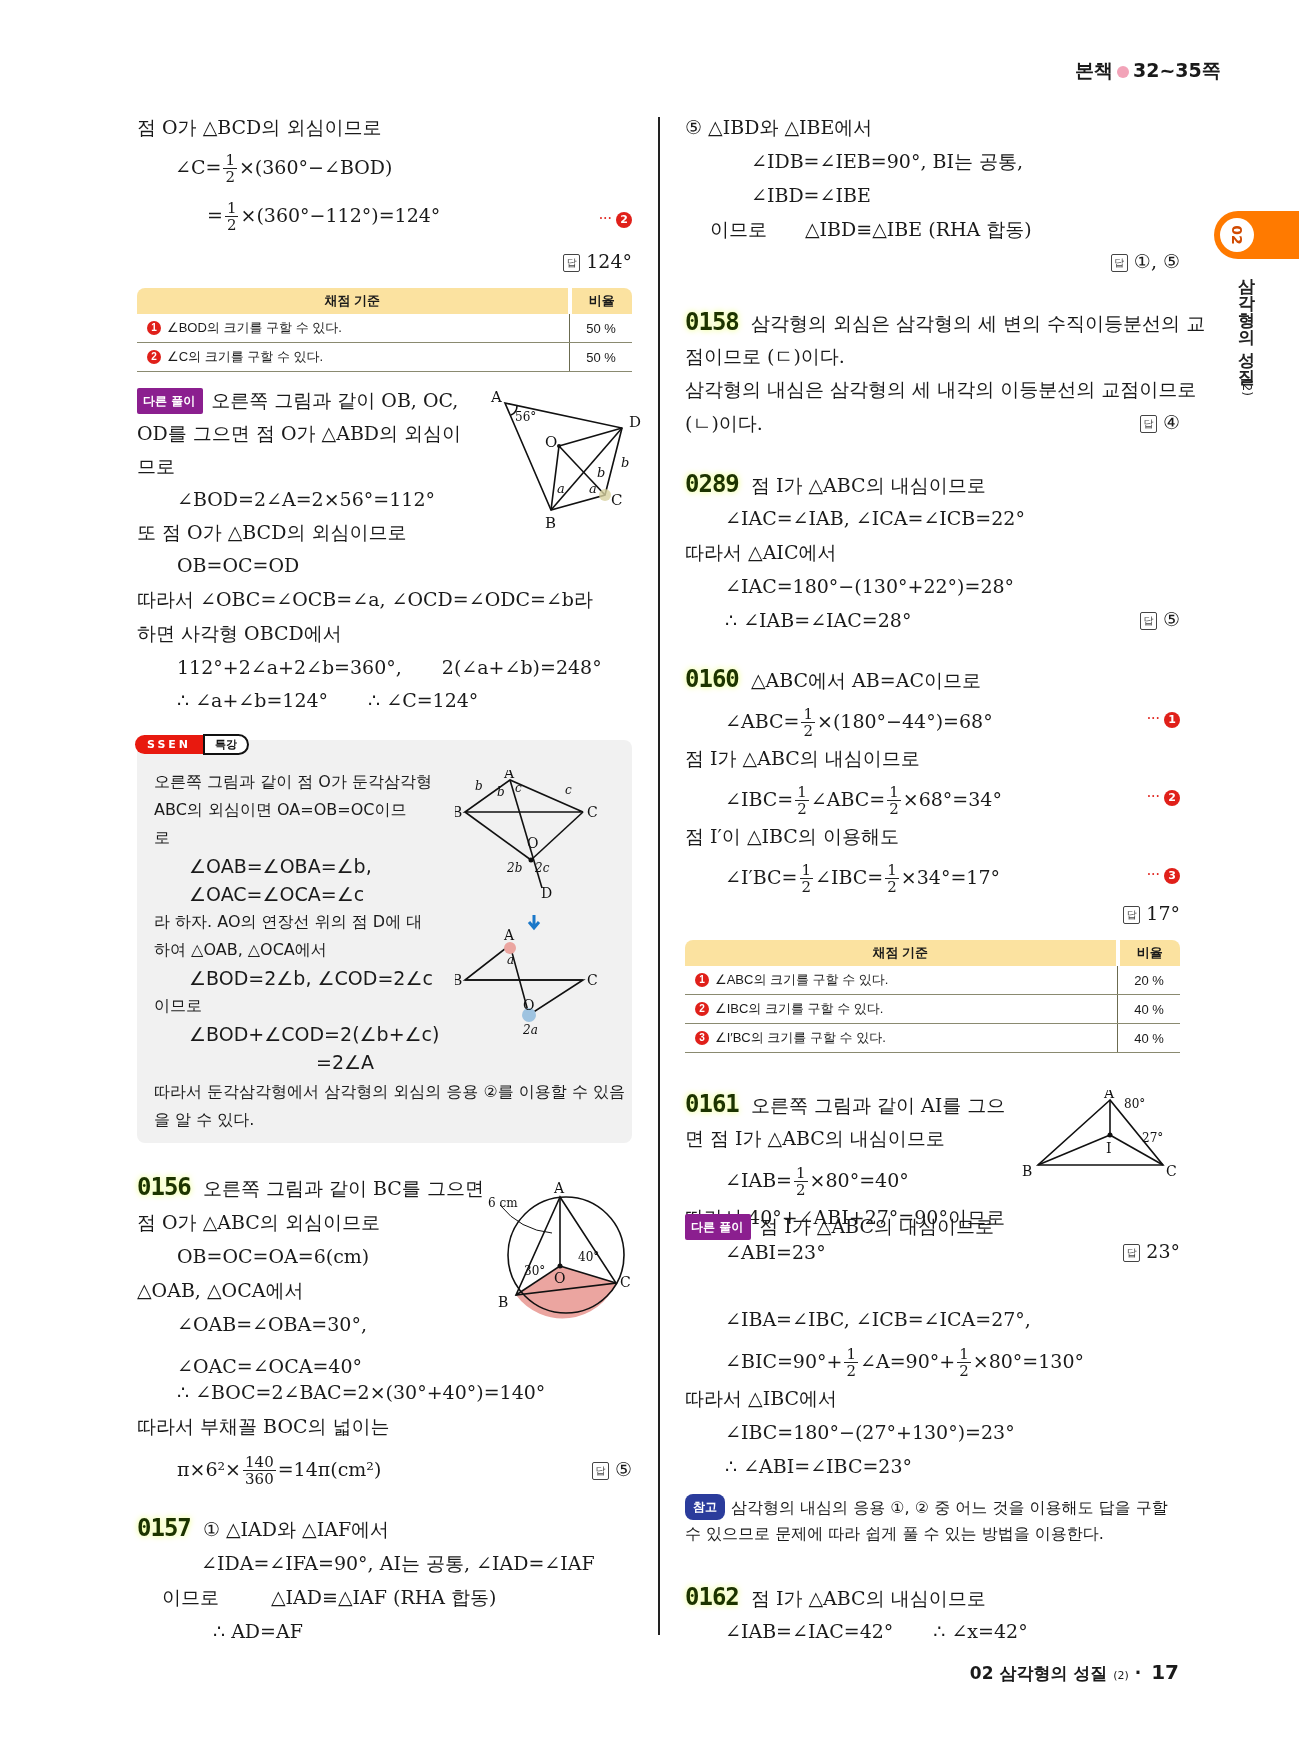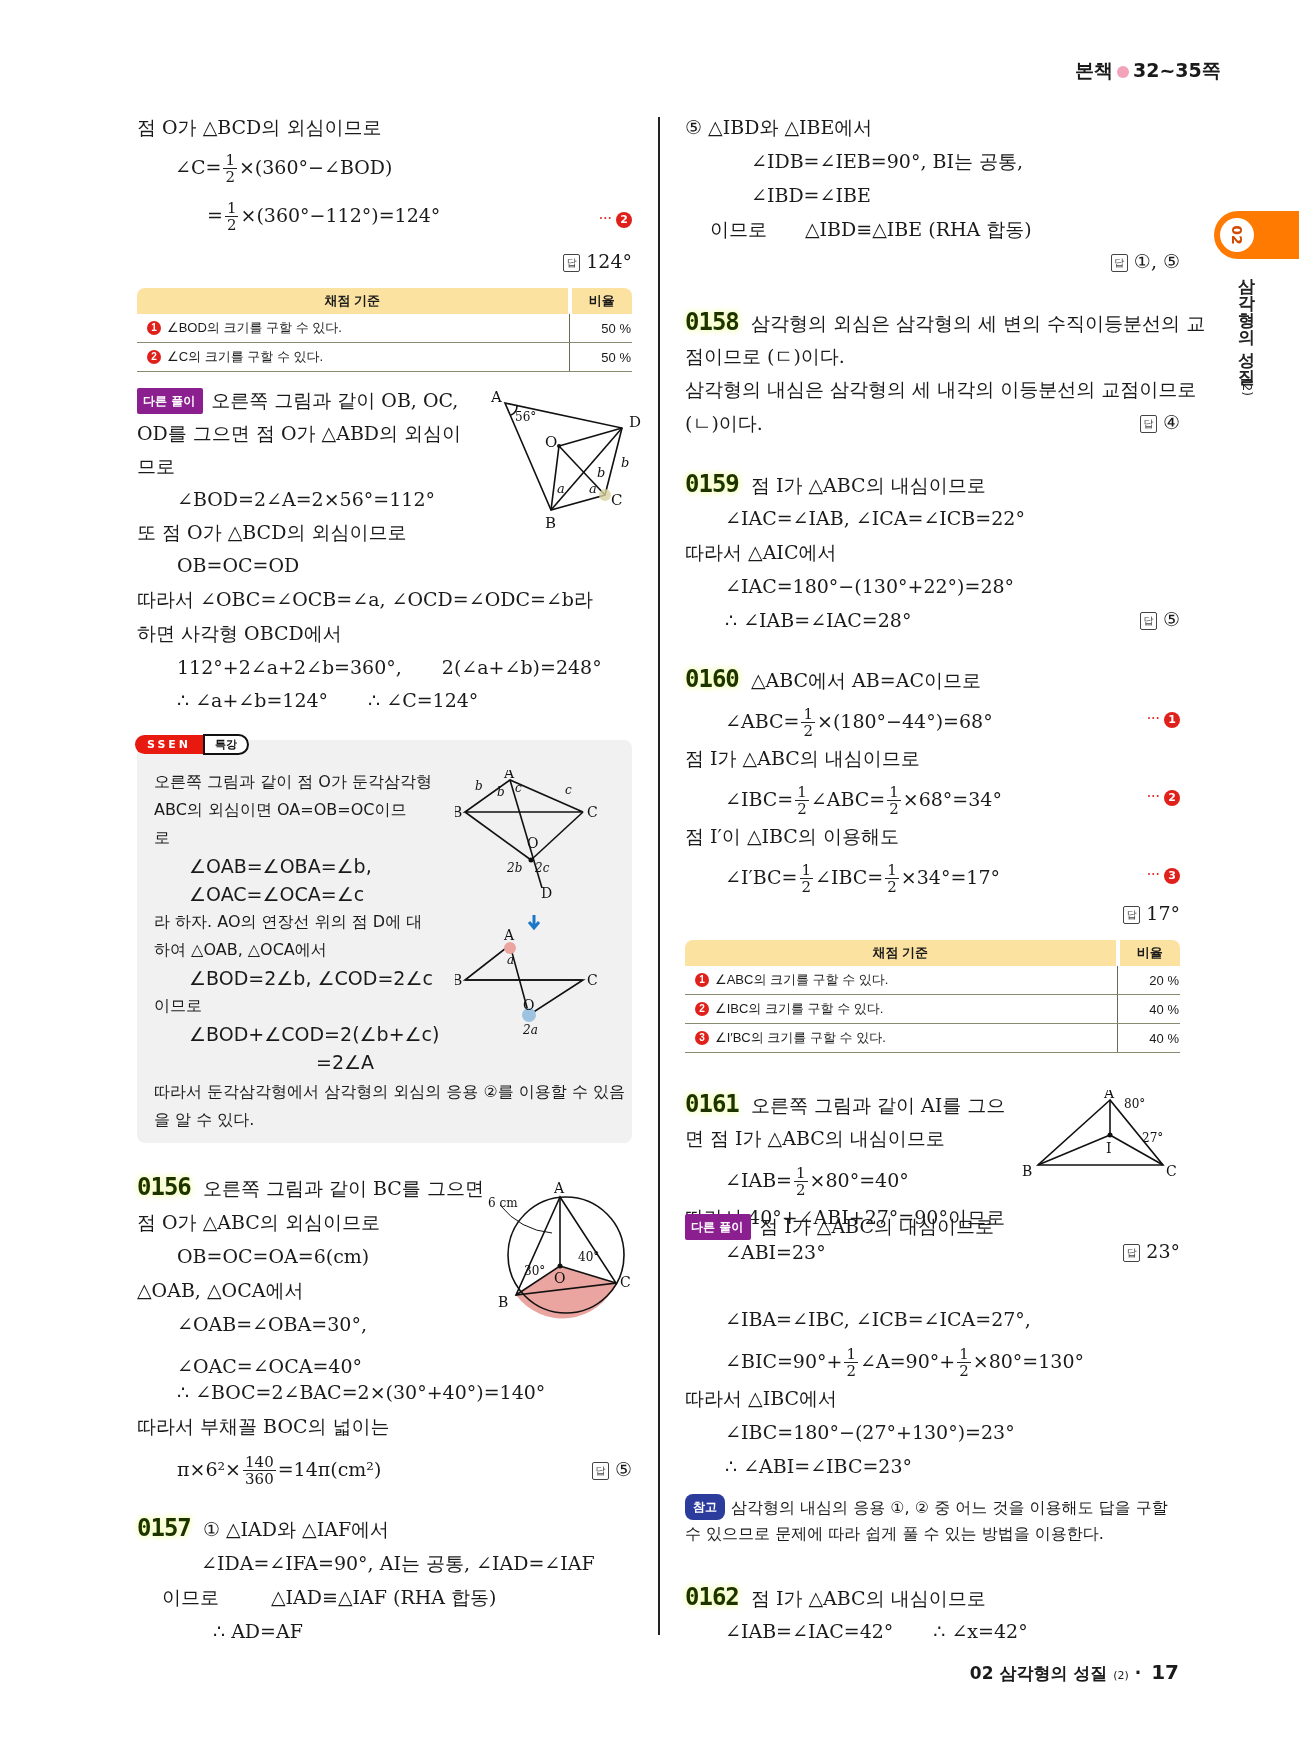--- a/index.html
+++ b/index.html
@@ -24,21 +24,21 @@
   .frac { display:inline-block; vertical-align:middle; text-align:center; font-size:15px; line-height:16px; margin:0 2px; }
   .frac .num { display:block; border-bottom:1px solid #222; padding:0 2px; }
   .frac .den { display:block; }
   .tag-alt { display:inline-block; background:#8b1f8f; color:#fff; font-size:12px; font-weight:bold; padding:1px 8px 1px 6px; border-radius:2px; font-family:"DejaVu Sans",sans-serif; margin-right:8px; vertical-align:2px; }
   .tag-note { display:inline-block; background:#2b3c9c; color:#fff; font-size:12px; font-weight:bold; padding:1px 8px; border-radius:8px; font-family:"DejaVu Sans",sans-serif; margin-right:6px; vertical-align:2px; }
   table.grade { position:absolute; border-collapse:collapse; font-family:Liberation Sans, sans-serif; font-size:13px; }
   table.grade th { background:#fbe2a0; font-weight:bold; height:24px; font-size:13px; }
   table.grade th.c1 { border-radius:8px 0 0 0; }
   table.grade th.c2 { border-radius:0 8px 0 0; border-left:4px solid #fff; }
   table.grade td { border-bottom:1.5px solid #8a8a70; height:26px; }
-  table.grade td.rate { border-left:1.5px solid #6b6b50; text-align:right; width:60px; }
+  table.grade td.rate { border-left:1.5px solid #6b6b50; text-align:center; width:60px; }
   table.grade td.crit { padding-left:10px; }
   .cn { display:inline-block; width:14px; height:14px; border-radius:50%; background:#e0201a; color:#fff; text-align:center; font-size:10px; line-height:14px; font-weight:bold; margin-right:6px; vertical-align:1px; }
   .ssen-box { position:absolute; left:137px; top:740px; width:495px; height:403px; background:#f1f1f1; border-radius:8px; }
   .ssen-badge { position:absolute; left:135px; top:734px; height:26px; font-family:"DejaVu Sans",sans-serif; font-weight:bold; font-size:11px; }
   .ssen-badge .red { display:inline-block; background:#e8190f; color:#fff; padding:3px 18px 3px 12px; border-radius:13px 0 0 13px; letter-spacing:3px; }
   .ssen-badge .blk { display:inline-block; background:#fff; color:#111; border:2px solid #111; padding:1px 10px; border-radius:0 13px 13px 0; margin-left:-6px; }
   .sidetab { position:absolute; left:1214px; top:211px; width:85px; height:48px; background:#ff7a00; border-radius:24px 0 0 24px; }
   .sidetab .num { position:absolute; left:6px; top:7px; width:34px; height:34px; border-radius:50%; background:#fff; color:#d14a00; font-weight:bold; font-size:14px; text-align:center; line-height:34px; font-family:"DejaVu Sans",sans-serif; transform:rotate(90deg); }
   .sidetitle { position:absolute; left:1236px; top:265px; font-family:"DejaVu Sans",sans-serif; font-size:17px; font-weight:bold; writing-mode:vertical-rl; color:#222; }
   .sidetitle small { font-size:12px; font-weight:normal; }
@@ -228,21 +228,21 @@
   <div class="line" style="top:183px;left:66px">∠IBD=∠IBE</div>
   <div class="line" style="top:217px;left:25px"><span>이므로</span><span style="margin-left:38px">△IBD≡△IBE (RHA 합동)</span></div>
   <div class="ans" style="top:250px"><span class="ans-mark">답</span><span>①, ⑤</span></div>
 
   <div class="line" style="top:310px"><span class="prob-no">0158</span>&nbsp;&nbsp;<span>삼각형의 외심은 삼각형의 세 변의 수직이등분선의 교</span></div>
   <div class="line" style="top:344px">점이므로 (ㄷ)이다.</div>
   <div class="line" style="top:377px">삼각형의 내심은 삼각형의 세 내각의 이등분선의 교점이므로</div>
   <div class="line" style="top:411px">(ㄴ)이다.</div>
   <div class="ans" style="top:411px"><span class="ans-mark">답</span><span>④</span></div>
 
-  <div class="line" style="top:472px"><span class="prob-no">0159</span>&nbsp;&nbsp;<span>점 I가 △ABC의 내심이므로</span></div>
+  <div class="line" style="top:472px"><span class="prob-no">0289</span>&nbsp;&nbsp;<span>점 I가 △ABC의 내심이므로</span></div>
   <div class="line ind" style="top:506px">∠IAC=∠IAB, ∠ICA=∠ICB=22°</div>
   <div class="line" style="top:540px">따라서 △AIC에서</div>
   <div class="line ind" style="top:574px">∠IAC=180°−(130°+22°)=28°</div>
   <div class="line ind" style="top:608px">∴ ∠IAB=∠IAC=28°</div>
   <div class="ans" style="top:608px"><span class="ans-mark">답</span><span>⑤</span></div>
 
   <div class="line" style="top:667px"><span class="prob-no">0160</span>&nbsp;&nbsp;<span>△ABC에서 AB=AC이므로</span></div>
   <div class="line ind" style="top:706px"><span>∠ABC=</span><span class="frac"><span class="num">1</span><span class="den">2</span></span><span>×(180°−44°)=68°</span></div>
   <div class="step" style="top:710px">···<span class="n">1</span></div>
   <div class="line" style="top:746px">점 I가 △ABC의 내심이므로</div>

